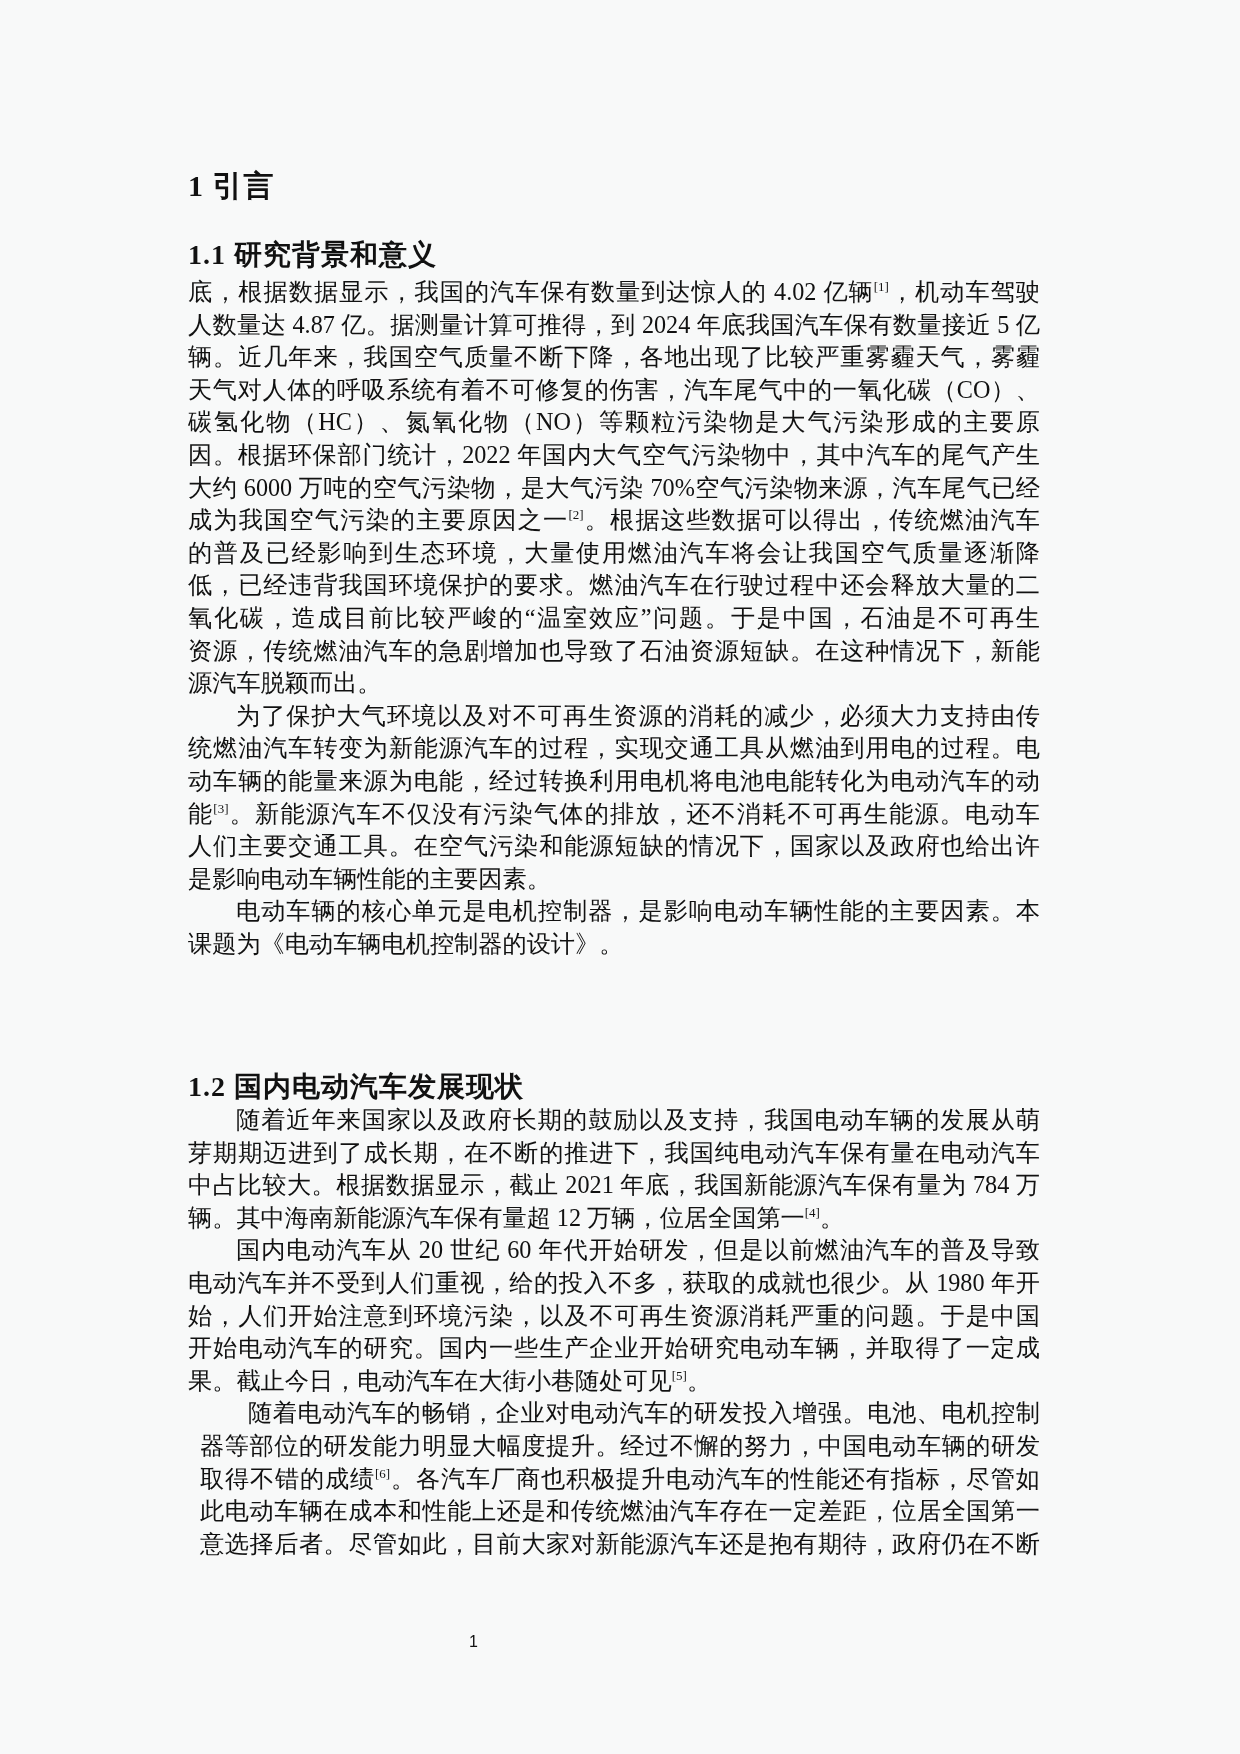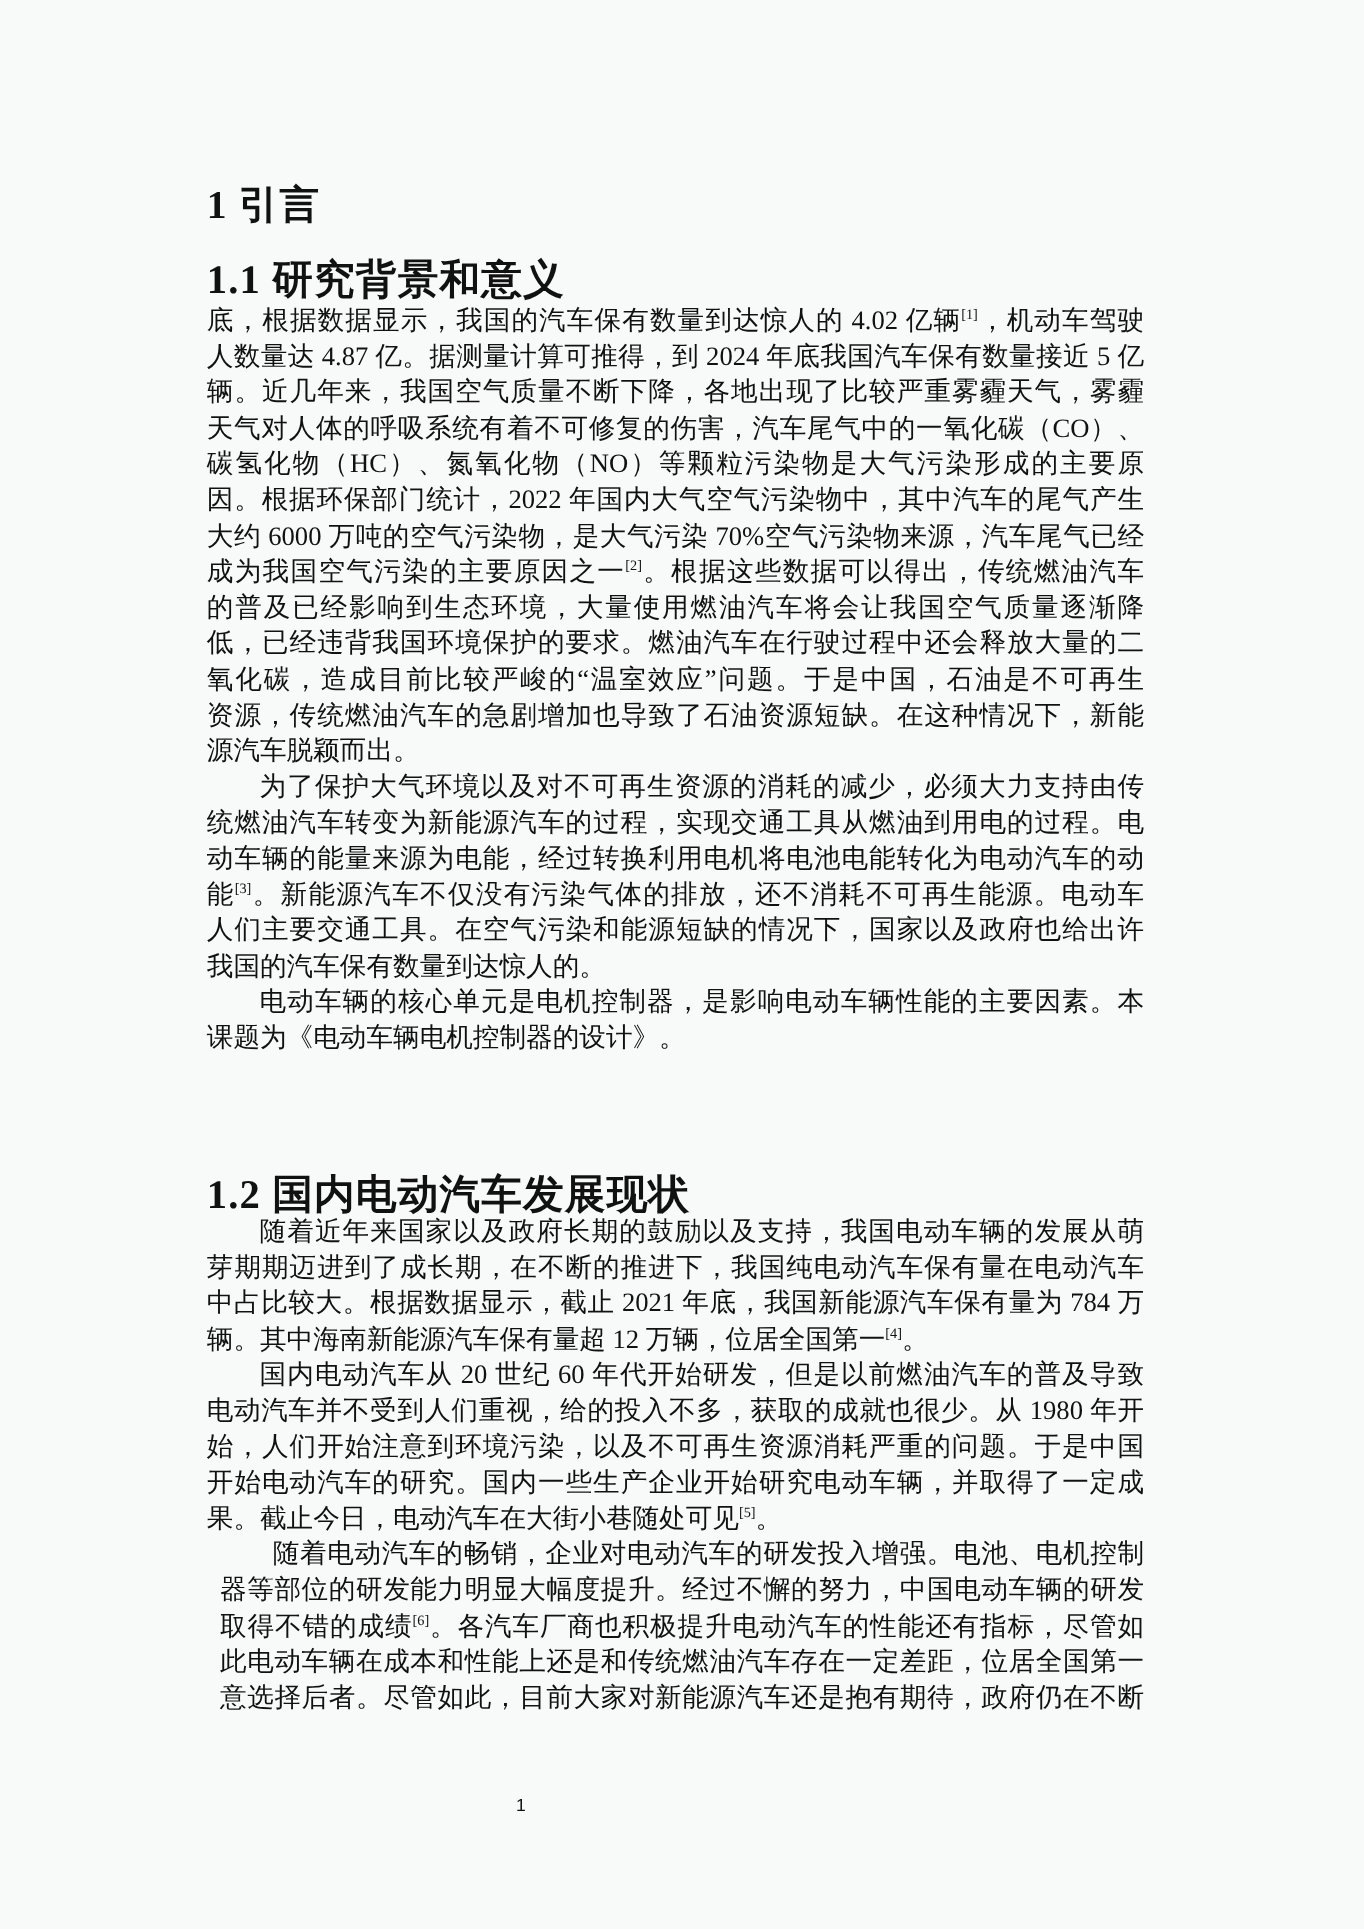--- a/index.html
+++ b/index.html
@@ -18,30 +18,30 @@
     .page {
       position: absolute;
       left: 188px;
       top: 0;
       width: 852px;
     }
     .h1 {
       position: absolute;
       left: 0;
       top: 166px;
-      font-size: 36px;
+      font-size: 30px;
       font-weight: bold;
       line-height: 40px;
       white-space: nowrap;
       letter-spacing: 1px;
     }
     .h2 {
       position: absolute;
       left: 0;
-      font-size: 37px;
+      font-size: 28px;
       font-weight: bold;
       line-height: 38px;
       white-space: nowrap;
       letter-spacing: 1px;
     }
     .section {
       position: absolute;
       left: 0;
       width: 852px;
     }
@@ -106,21 +106,21 @@
       <span class="line">资源，传统燃油汽车的急剧增加也导致了石油资源短缺。在这种情况下，新能</span>
       <span class="line last">源汽车脱颖而出。</span>
     </div>
 
     <div class="para" style="text-indent:0;">
       <span class="line indent">为了保护大气环境以及对不可再生资源的消耗的减少，必须大力支持由传</span>
       <span class="line">统燃油汽车转变为新能源汽车的过程，实现交通工具从燃油到用电的过程。电</span>
       <span class="line">动车辆的能量来源为电能，经过转换利用电机将电池电能转化为电动汽车的动</span>
       <span class="line"><span>能</span><sup class="ref">[3]</sup><span>。新能源汽车不仅没有污染气体的排放，还不消耗不可再生能源。电动车</span></span>
       <span class="line">人们主要交通工具。在空气污染和能源短缺的情况下，国家以及政府也给出许</span>
-      <span class="line last">我国的汽车保有数量到达惊人的。</span>
+      <span class="line last">是影响电动车辆性能的主要因素。</span>
     </div>
 
     <div class="para" style="text-indent:0;">
       <span class="line indent">电动车辆的核心单元是电机控制器，是影响电动车辆性能的主要因素。本</span>
       <span class="line last">课题为《电动车辆电机控制器的设计》。</span>
     </div>
   </div>
 
   <div class="h2" style="top:1068px;">1.2 国内电动汽车发展现状</div>
 

